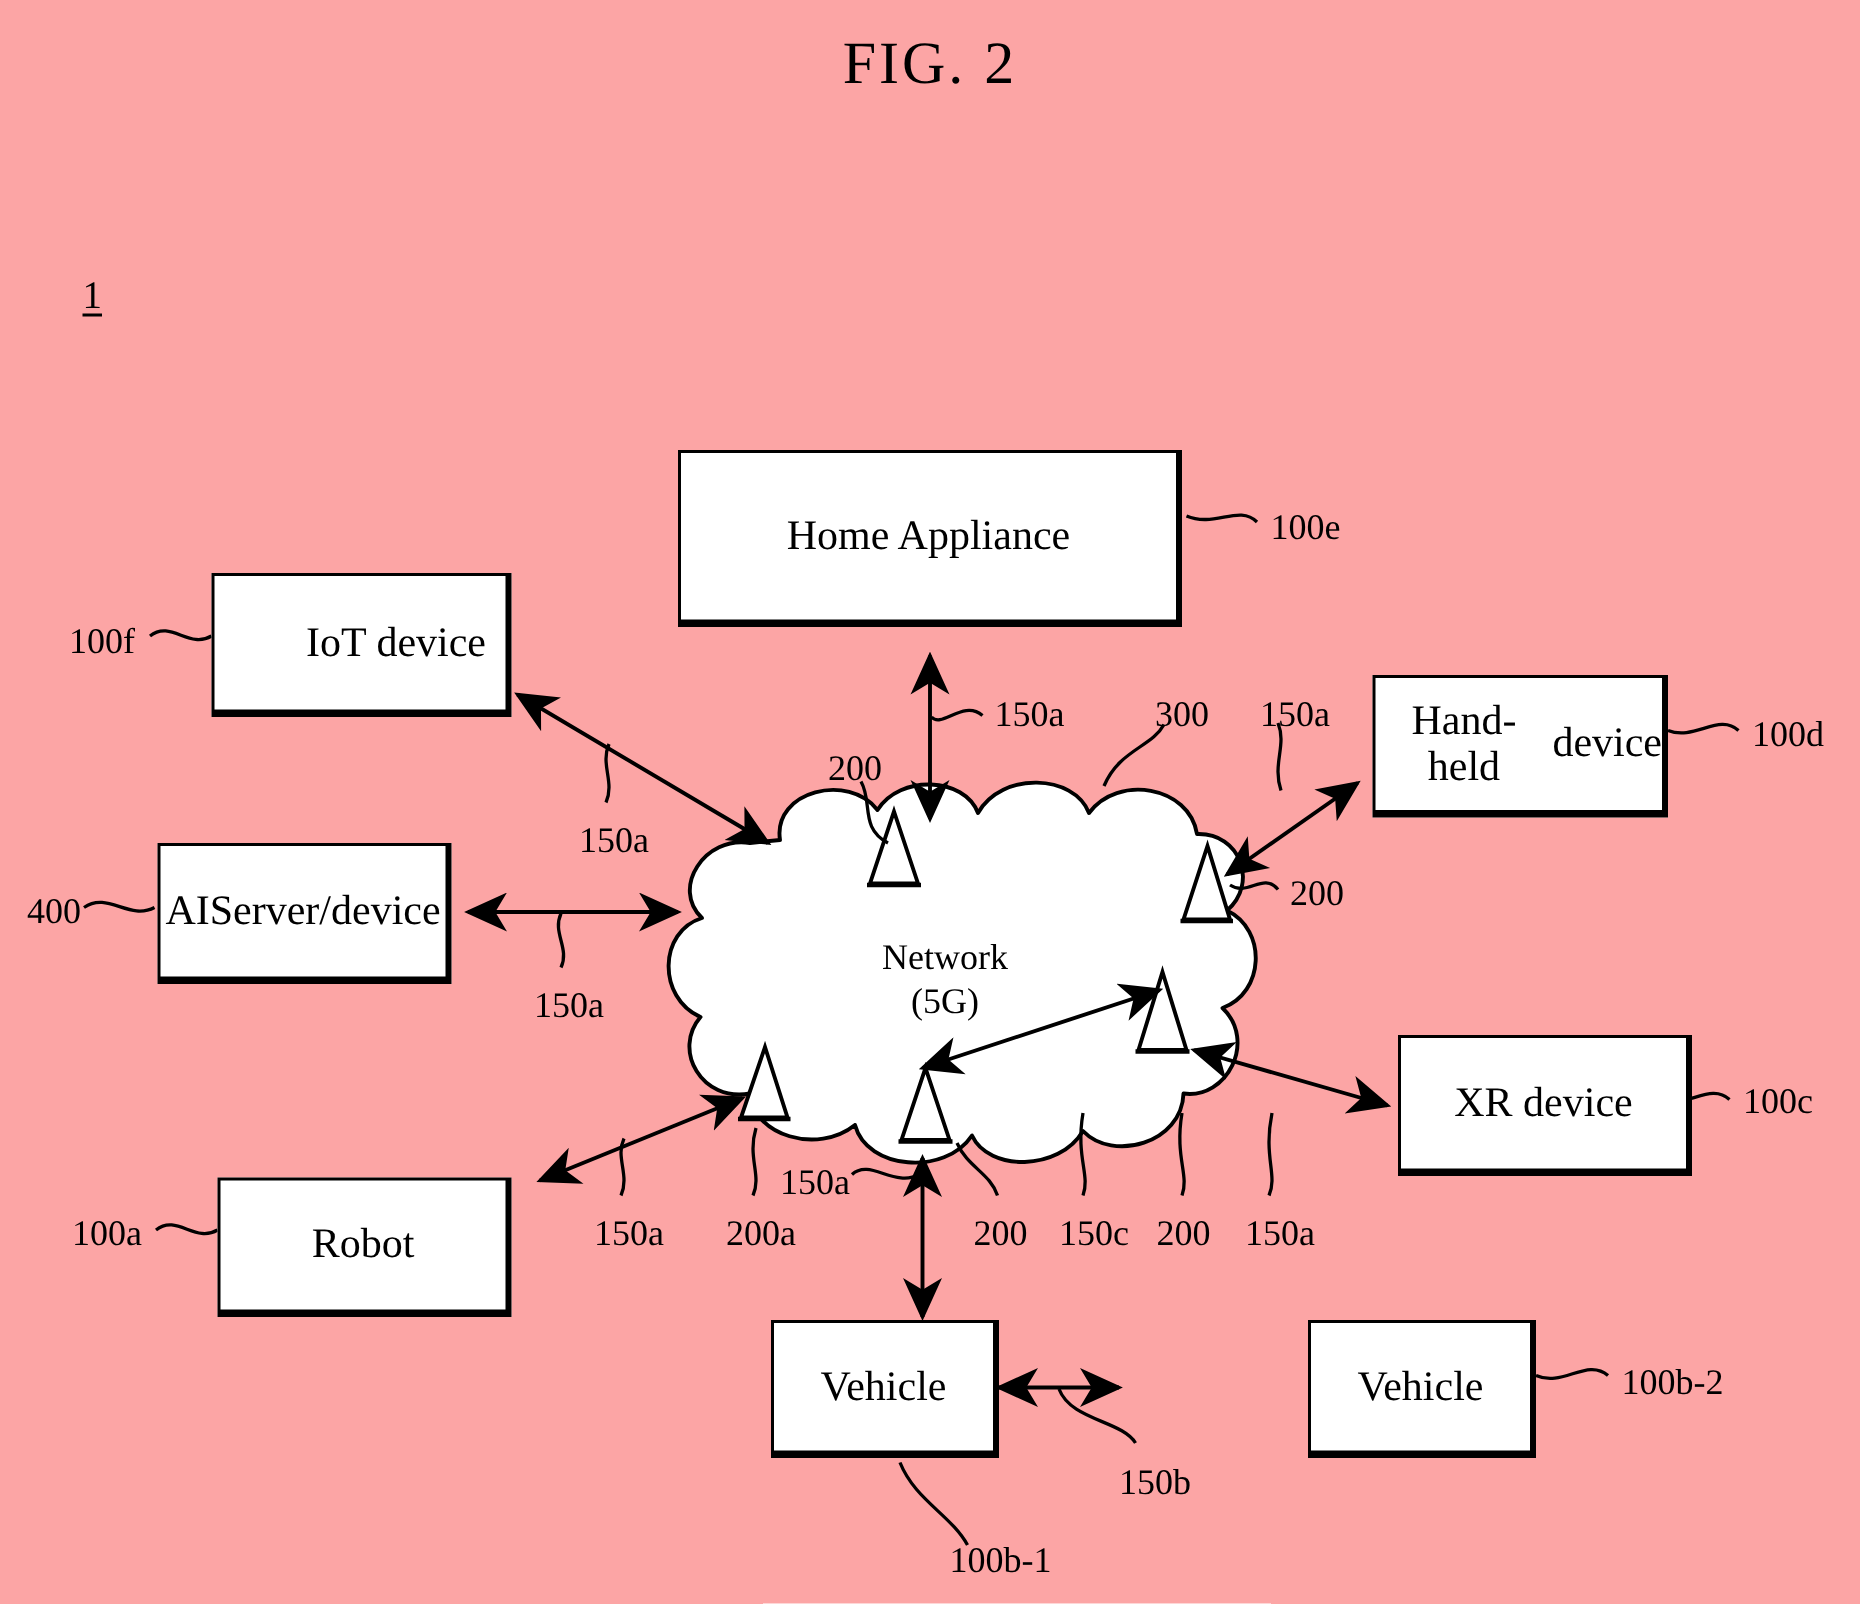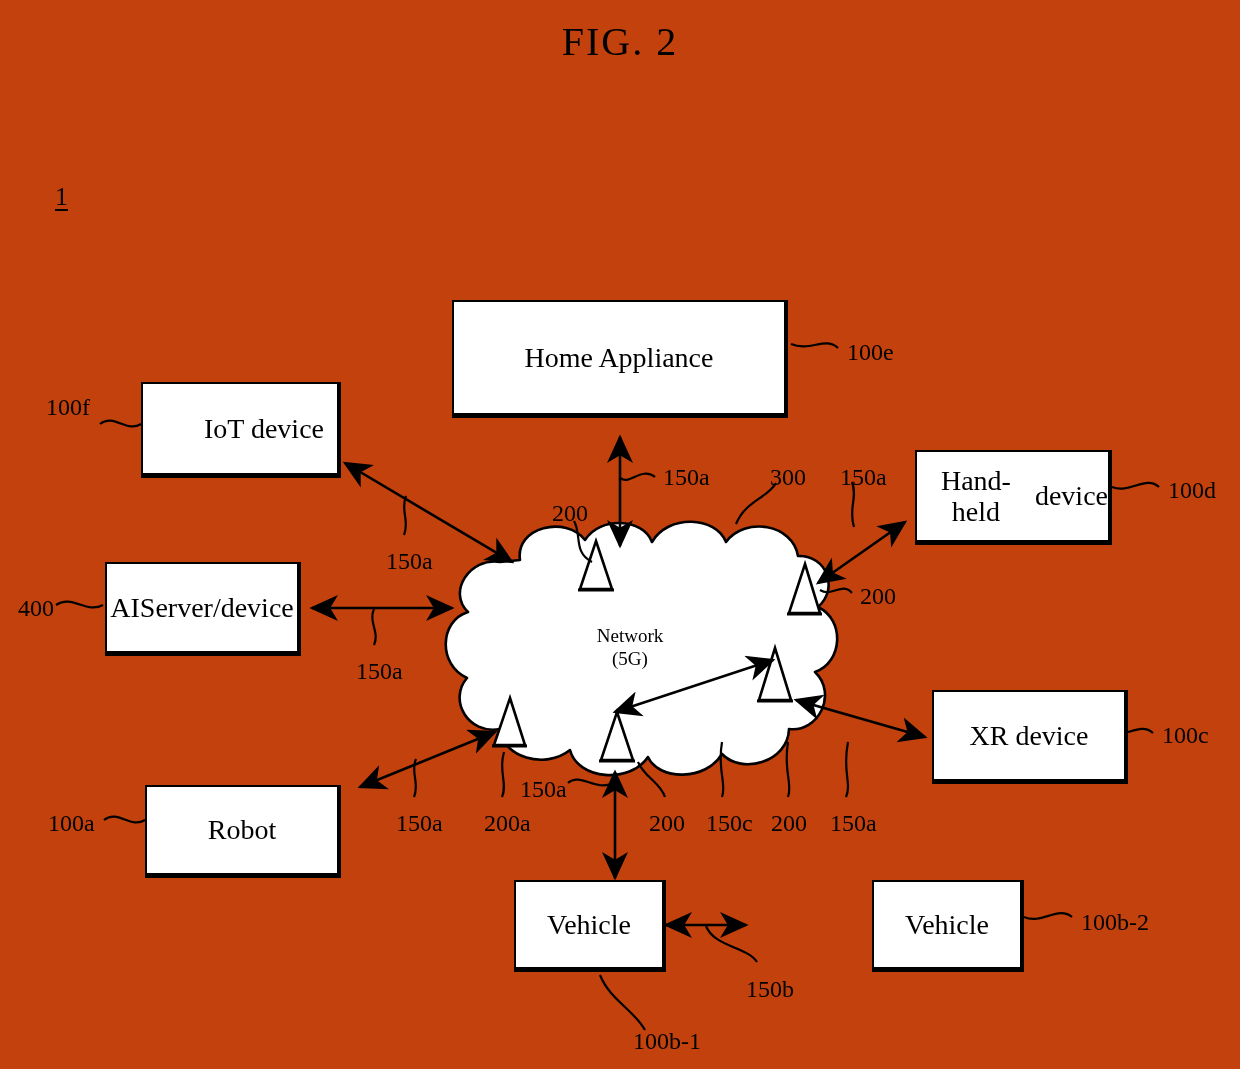--- a/index.html
+++ b/index.html
@@ -8,21 +8,21 @@
     background: #ffffff;
   }
   body {
     font-family: "Liberation Serif", "DejaVu Serif", serif;
     color: #000000;
   }
   #page {
     position: relative;
     width: 1240px;
     height: 1069px;
-    background: #c2410c;
+    background: #fca5a5;
     overflow: hidden;
   }
   #fig-title {
     position: absolute;
     top: 18px;
     left: 0;
     width: 1240px;
     text-align: center;
     font-size: 40px;
     letter-spacing: 2px;
@@ -52,21 +52,21 @@
     z-index: 3;
   }
   .ref {
     position: absolute;
     font-size: 24px;
     white-space: nowrap;
     z-index: 4;
   }
   .cloud-label {
     position: absolute;
-    font-size: 19px;
+    font-size: 24px;
     line-height: 1.2;
     text-align: center;
     white-space: nowrap;
     z-index: 3;
   }
   svg.overlay {
     position: absolute;
     left: 0;
     top: 0;
     width: 1240px;
@@ -238,21 +238,21 @@
   <div class="box" style="left:872px; top:880px; width:152px; height:92px;">
     <span>Vehicle</span>
   </div>
 
   <div class="cloud-label" style="left:565px; top:625px; width:130px;">
     <div>Network</div>
     <div>(5G)</div>
   </div>
 
   <div class="ref" style="left:847px; top:339px;">100e</div>
-  <div class="ref" style="left:46px; top:394px;">100f</div>
+  <div class="ref" style="left:46px; top:415px;">100f</div>
   <div class="ref" style="left:18px; top:595px;">400</div>
   <div class="ref" style="left:1168px; top:477px;">100d</div>
   <div class="ref" style="left:1162px; top:722px;">100c</div>
   <div class="ref" style="left:48px; top:810px;">100a</div>
   <div class="ref" style="left:633px; top:1028px;">100b-1</div>
   <div class="ref" style="left:1081px; top:909px;">100b-2</div>
   <div class="ref" style="left:746px; top:976px;">150b</div>
   <div class="ref" style="left:552px; top:500px;">200</div>
   <div class="ref" style="left:663px; top:464px;">150a</div>
   <div class="ref" style="left:770px; top:464px;">300</div>

